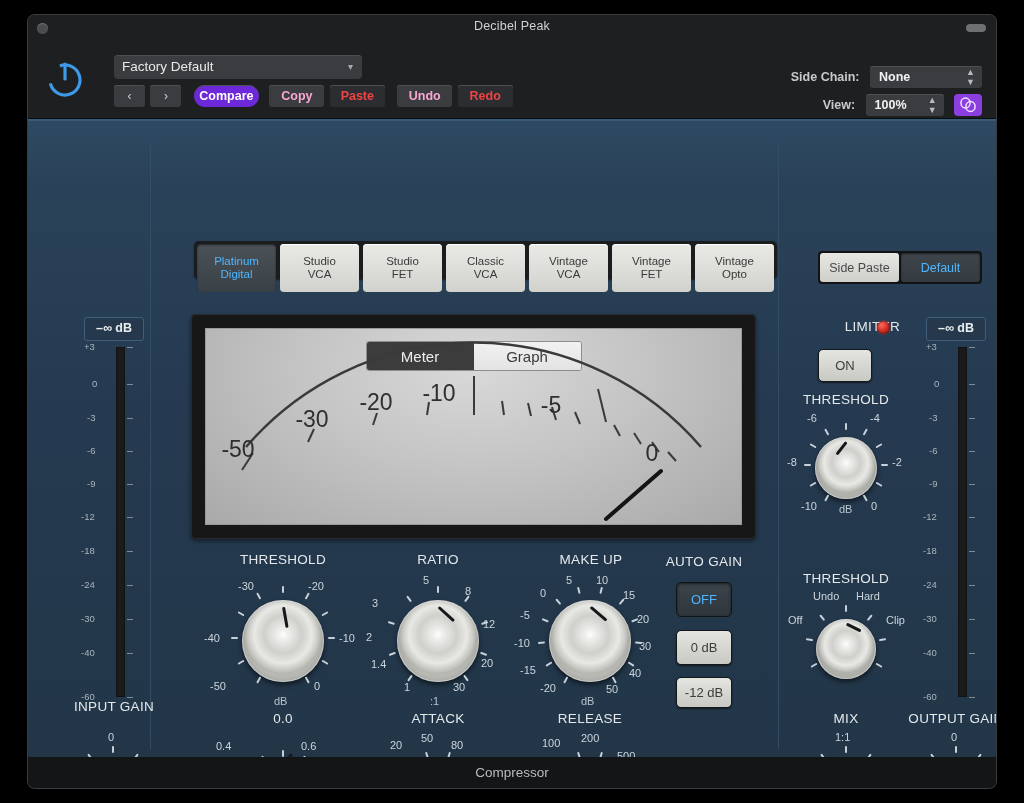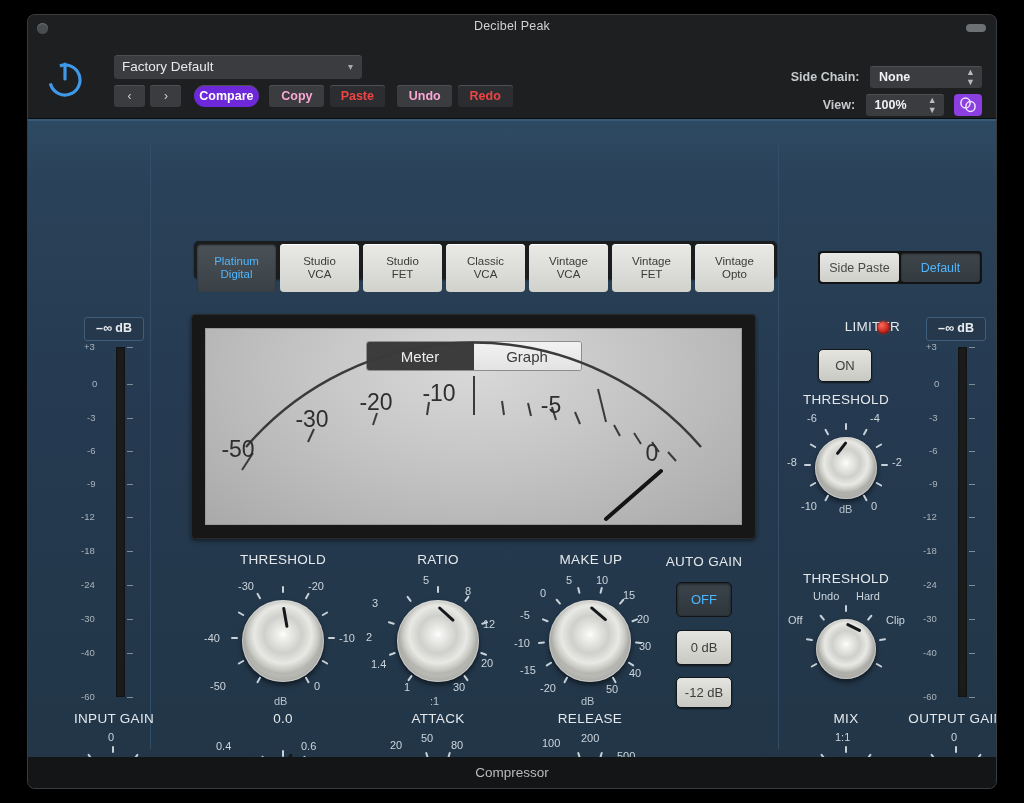--- a/index.html
+++ b/index.html
@@ -335,21 +335,21 @@
           <div class="mdash" style="left:49px;top:244px"></div>
         <div class="mtick" style="left:3px;top:272px">-30</div>
           <div class="mdash" style="left:49px;top:278px"></div>
         <div class="mtick" style="left:3px;top:306px">-40</div>
           <div class="mdash" style="left:49px;top:312px"></div>
         <div class="mtick" style="left:3px;top:350px">-60</div>
           <div class="mdash" style="left:49px;top:356px"></div>
       </div>
     </div>
 
-    <div class="knoblabel" style="left:16px;top:592px;width:140px">INPUT GAIN</div>
+    <div class="knoblabel" style="left:16px;top:580px;width:140px">INPUT GAIN</div>
     <div class="klab" style="left:80px;top:612px">0</div>
     <div class="knob" id="k-input" style="left:53px;top:641px;width:64px;height:64px">
         <div class="ptr" style="transform: rotate(0deg);"></div>
         <div class="ktick" style="left: -10.0098px; top: 16.0697px; transform: rotate(-72.5deg); position: absolute;"></div>
         <div class="ktick" style="left: 5.57369px; top: -5.67712px; transform: rotate(-36.25deg); position: absolute;"></div>
         <div class="ktick" style="left: 31px; top: -14px; transform: rotate(0deg); position: absolute;"></div>
         <div class="ktick" style="left: 56.4263px; top: -5.67712px; transform: rotate(36.25deg); position: absolute;"></div>
         <div class="ktick" style="left: 72.0098px; top: 16.0697px; transform: rotate(72.5deg); position: absolute;"></div>
       </div>
 

